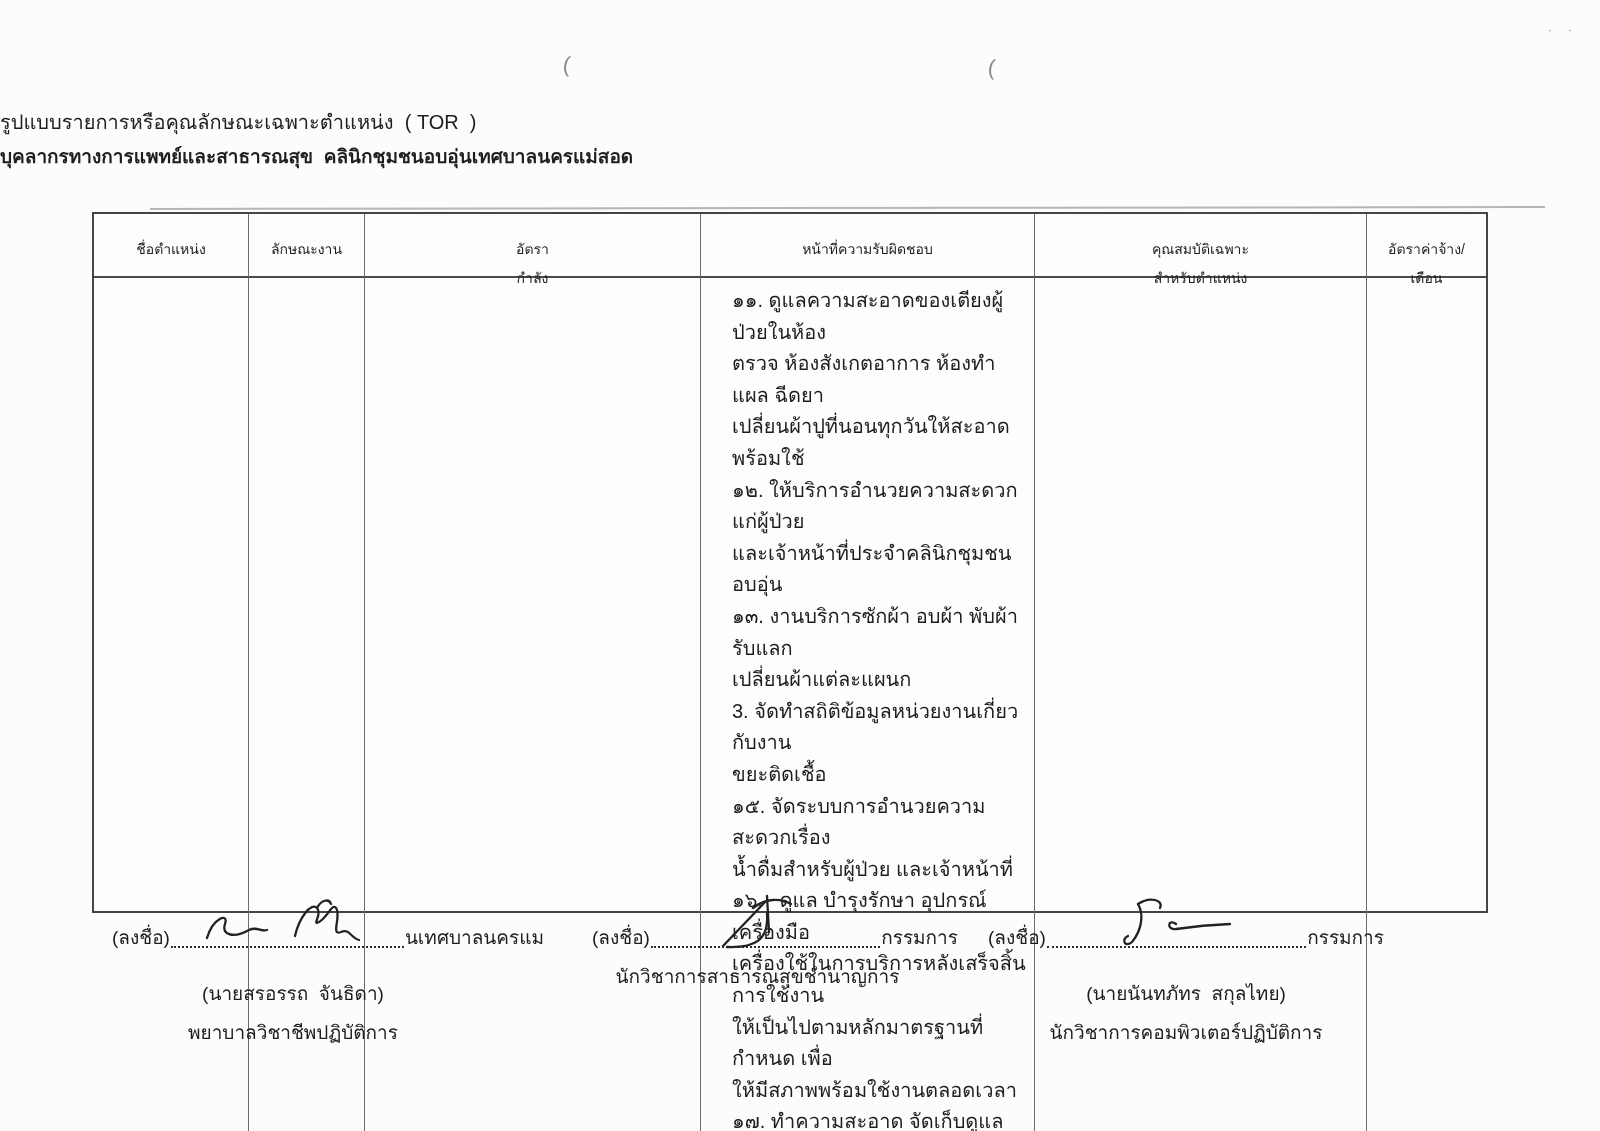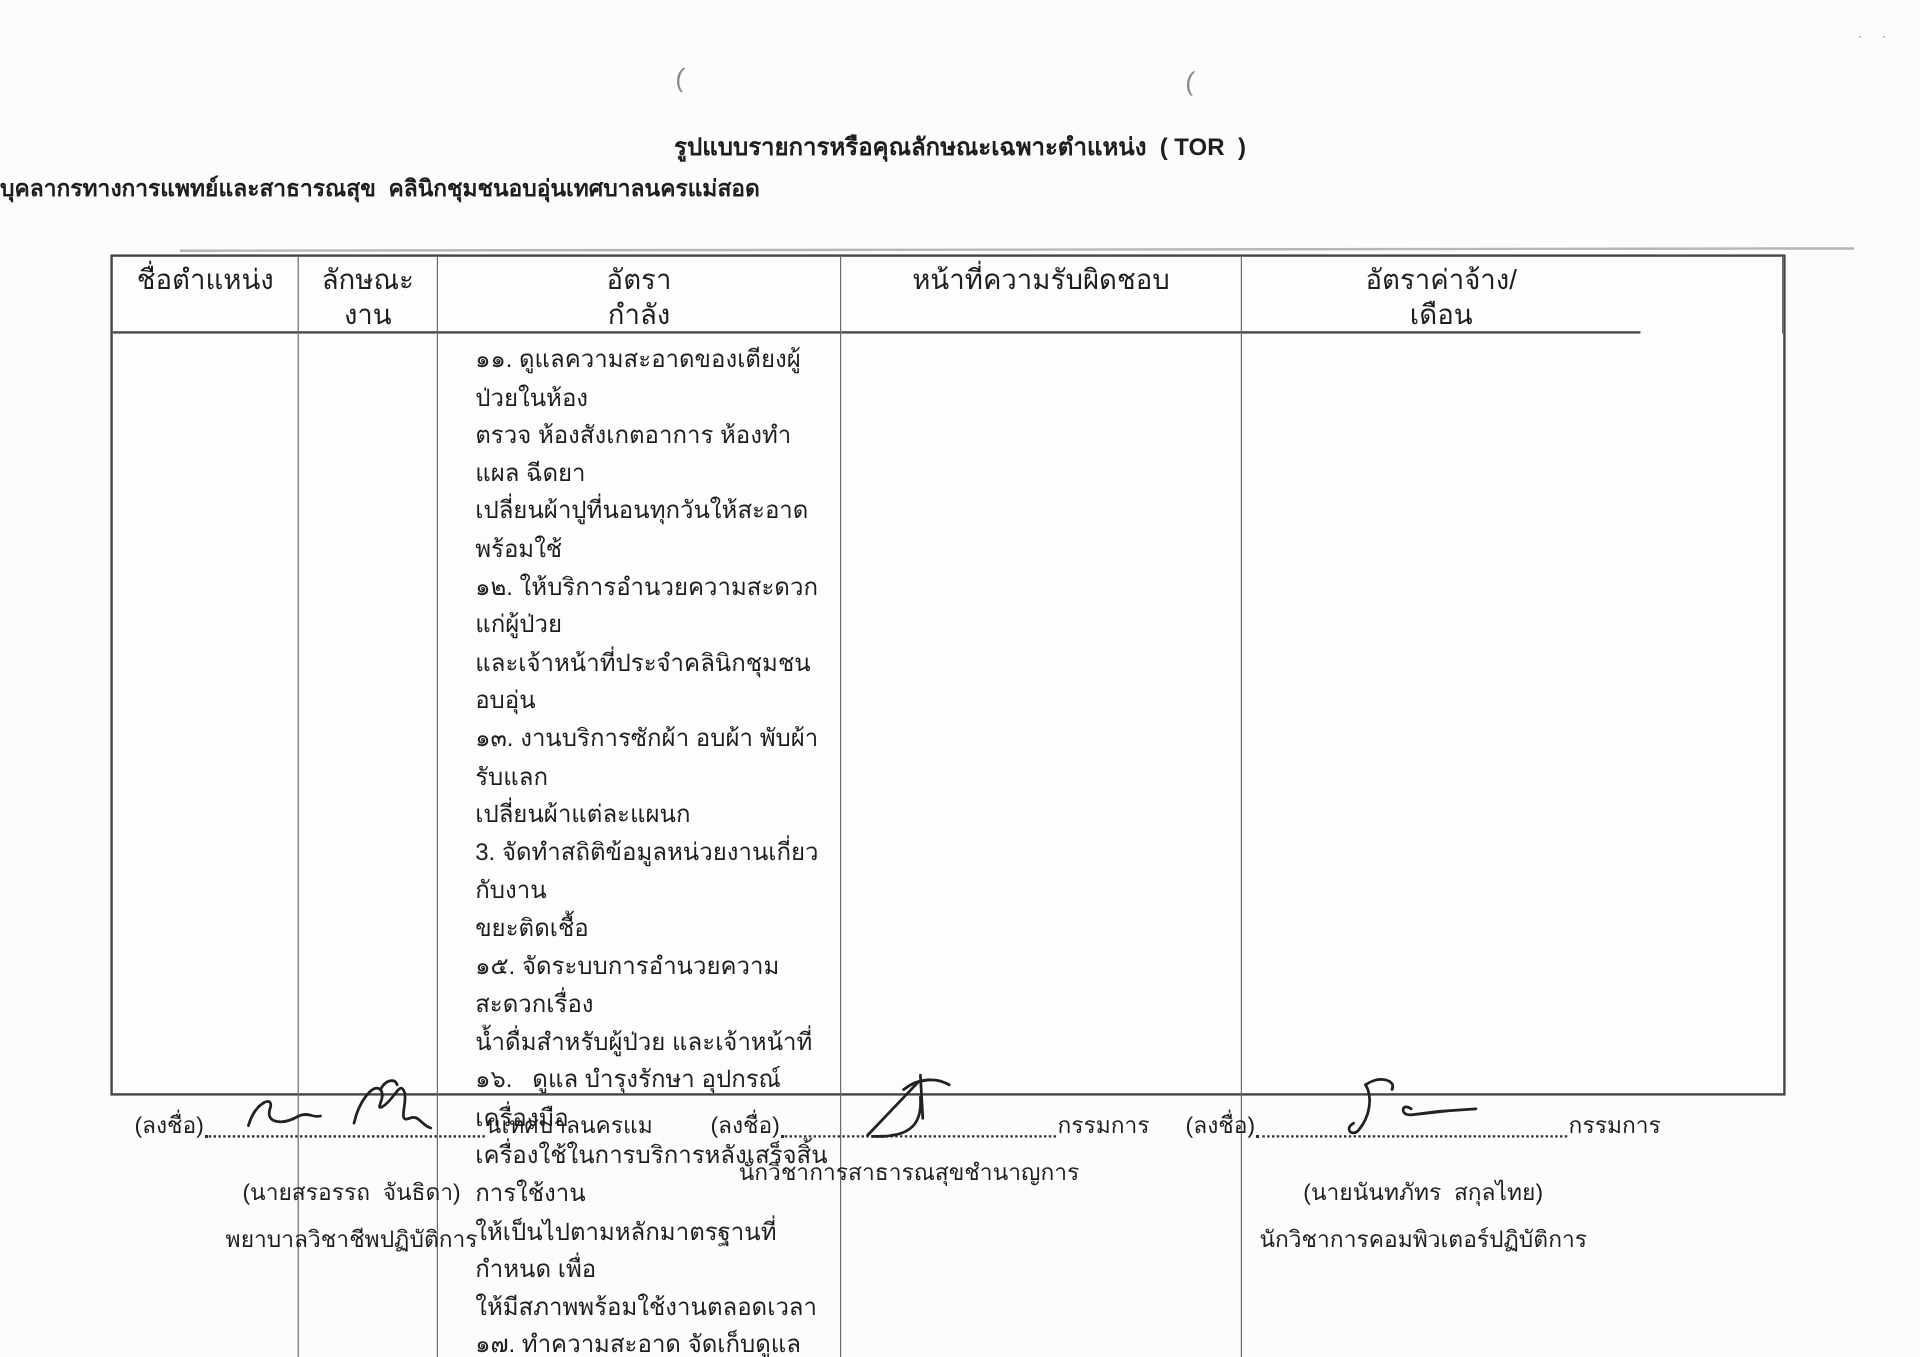--- a/index.html
+++ b/index.html
@@ -11,43 +11,43 @@
   }
   
   .stray { position:absolute; color:#8a8a8a; font-size:22px; transform:rotate(6deg); }
   .stray-1 { left:563px; top:52px; }
   .stray-2 { left:988px; top:55px; }
   .stray-dots { position:absolute; right:22px; top:22px; color:#9a9a9a; font-size:13px; letter-spacing:6px; }
   .artifact-line { position:absolute; left:150px; top:207px; width:1395px; height:2px; background:#7c7c7c; opacity:.55; transform:rotate(-0.08deg); }
 
   
   .title {
-    position:absolute; top:106px; left:0; width:100%; text-align:center;
-    font-size:20px; font-weight:700; white-space:pre-wrap;
+    position:absolute; top:106px; left:0; width:100%; 
+    font-size:20px; font-weight:400; white-space:pre-wrap;
   }
   .subtitle {
     position:absolute; top:141px; left:0; width:100%; text-align:left;
     font-size:19px; font-weight:600; white-space:pre-wrap;
   }
 
   
   .tor-table {
     position:absolute; left:92px; top:212px; width:1396px; height:701px;
     display:grid;
     grid-template-columns:155px 116px 336px 334px 332px 1fr;
     grid-template-rows:64px 1fr;
     border:2px solid #454545; box-sizing:border-box;
     background:#fdfdfb;
   }
   .cell { box-sizing:border-box; border-right:1px solid #6c6c6c; }
   .cell.last { border-right:none; }
   .hcell {
     border-bottom:2px solid #4a4a4a;
-    text-align:center; padding-top:5px;
-    font-size:23px; line-height:29px; white-space:pre-line;
+    text-align:center; padding-top:21px;
+    font-size:14px; line-height:29px; white-space:pre-line;
   }
   .bcell { border-bottom:none; }
   .duties-cell { padding:7px 6px 0 11px; }
   .duty {
     font-size:20px; line-height:31.6px; white-space:pre-wrap;
     text-align:left;
     margin-left:20px;
   }
 
   
@@ -81,20 +81,22 @@
   <div class="title">รูปแบบรายการหรือคุณลักษณะเฉพาะตำแหน่ง  ( TOR  )</div>
   <div class="subtitle">บุคลากรทางการแพทย์และสาธารณสุข  คลินิกชุมชนอบอุ่นเทศบาลนครแม่สอด</div>
 
   <div class="tor-table">
 
     <div class="cell hcell">ชื่อตำแหน่ง</div>
     <div class="cell hcell">ลักษณะงาน</div>
     <div class="cell hcell">อัตรา
 กำลัง</div>
     <div class="cell hcell">หน้าที่ความรับผิดชอบ</div>
+    <div class="cell hcell">คุณสมบัติเฉพาะ
+สำหรับตำแหน่ง</div>
     <div class="cell hcell last">อัตราค่าจ้าง/
 เดือน</div>
 
     <div class="cell bcell"></div>
     <div class="cell bcell"></div>
     <div class="cell bcell"></div>
     <div class="cell bcell duties-cell">
       <div class="duty">๑๑. ดูแลความสะอาดของเตียงผู้ป่วยในห้อง
 ตรวจ ห้องสังเกตอาการ ห้องทำแผล ฉีดยา
 เปลี่ยนผ้าปูที่นอนทุกวันให้สะอาดพร้อมใช้</div>

